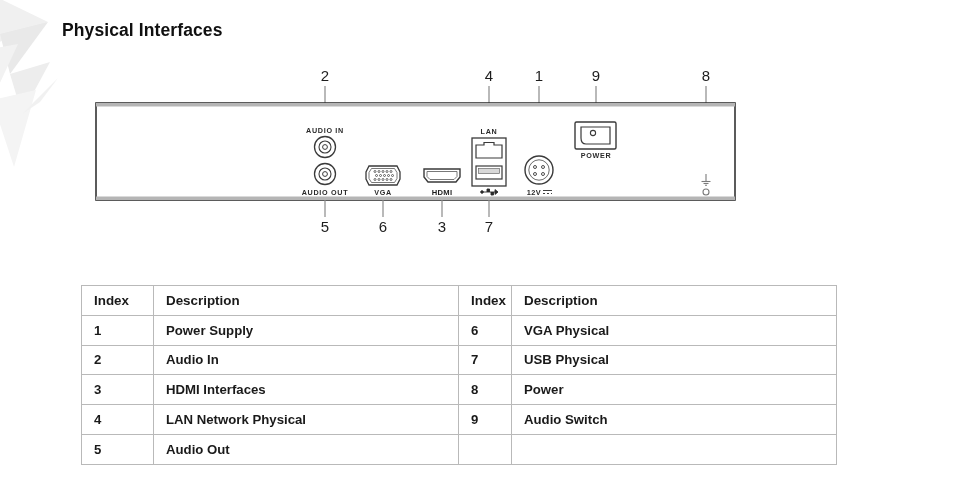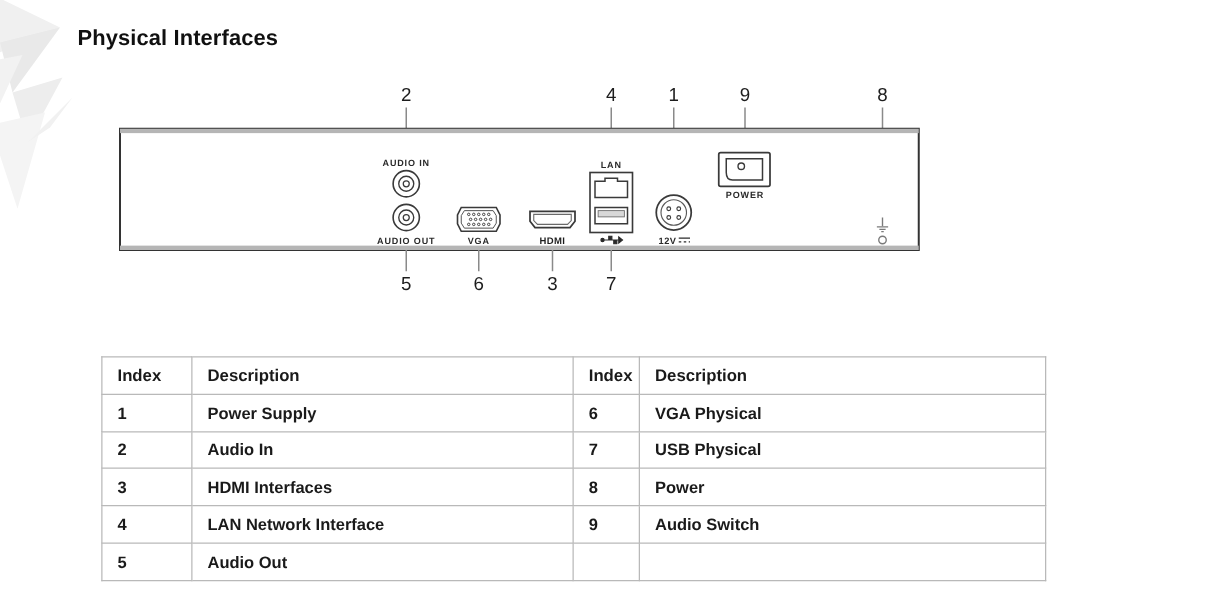--- a/index.html
+++ b/index.html
@@ -247,21 +247,21 @@
       <td>USB Physical</td>
     </tr>
     <tr>
       <td class="idx">3</td>
       <td>HDMI Interfaces</td>
       <td class="idx">8</td>
       <td>Power</td>
     </tr>
     <tr>
       <td class="idx">4</td>
-      <td>LAN Network Interface</td>
+      <td>LAN Network Physical</td>
       <td class="idx">9</td>
       <td>Audio Switch</td>
     </tr>
     <tr>
       <td class="idx">5</td>
       <td>Audio Out</td>
       <td class="idx"></td>
       <td></td>
     </tr>
   </tbody>

